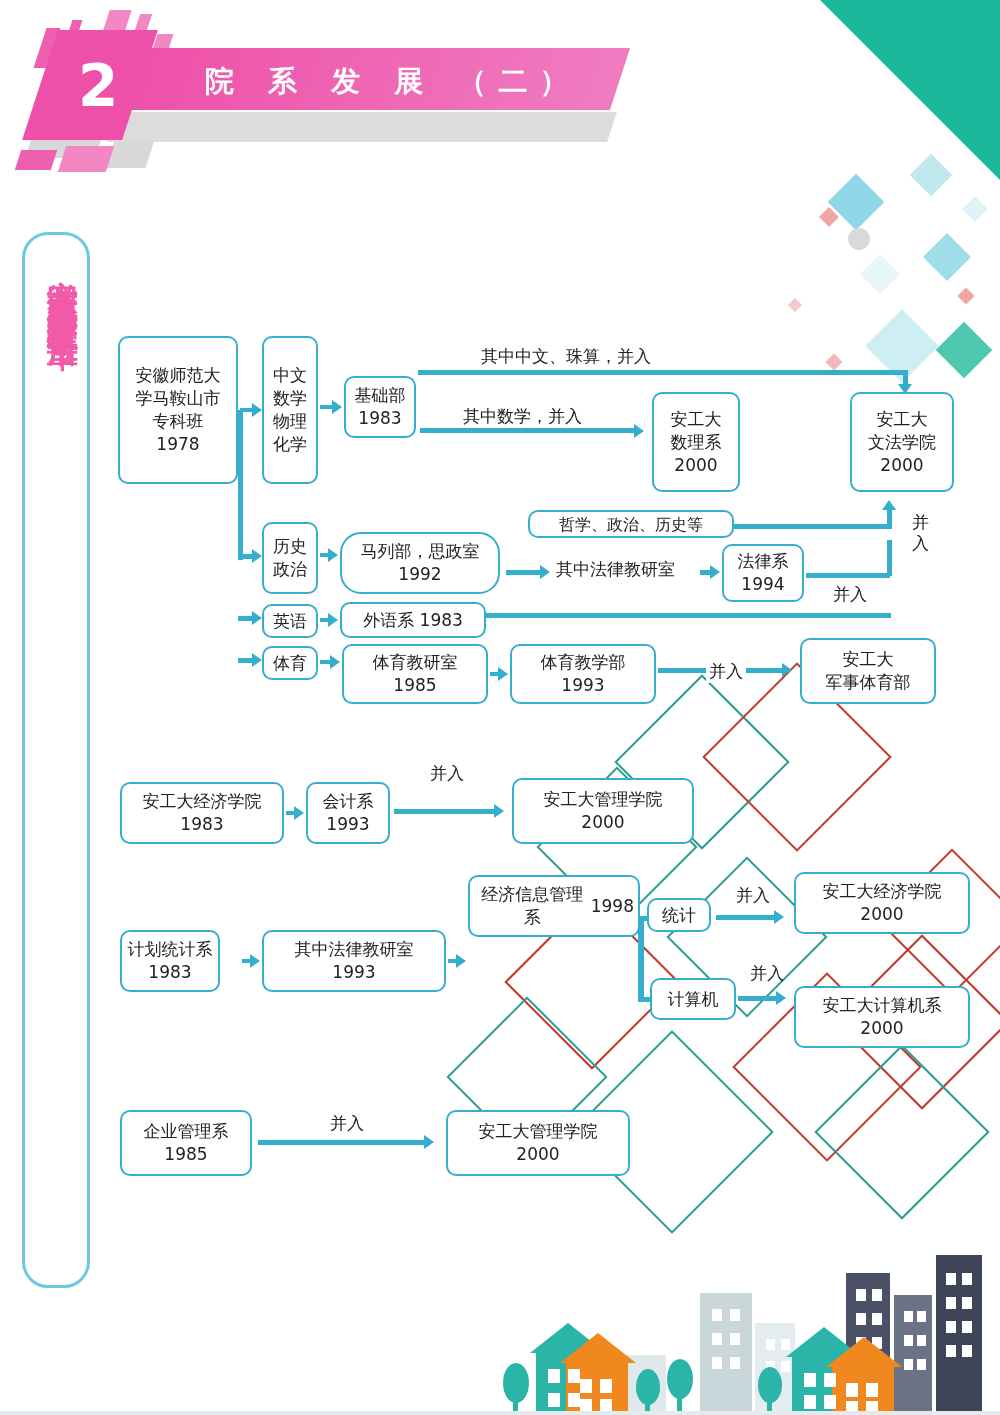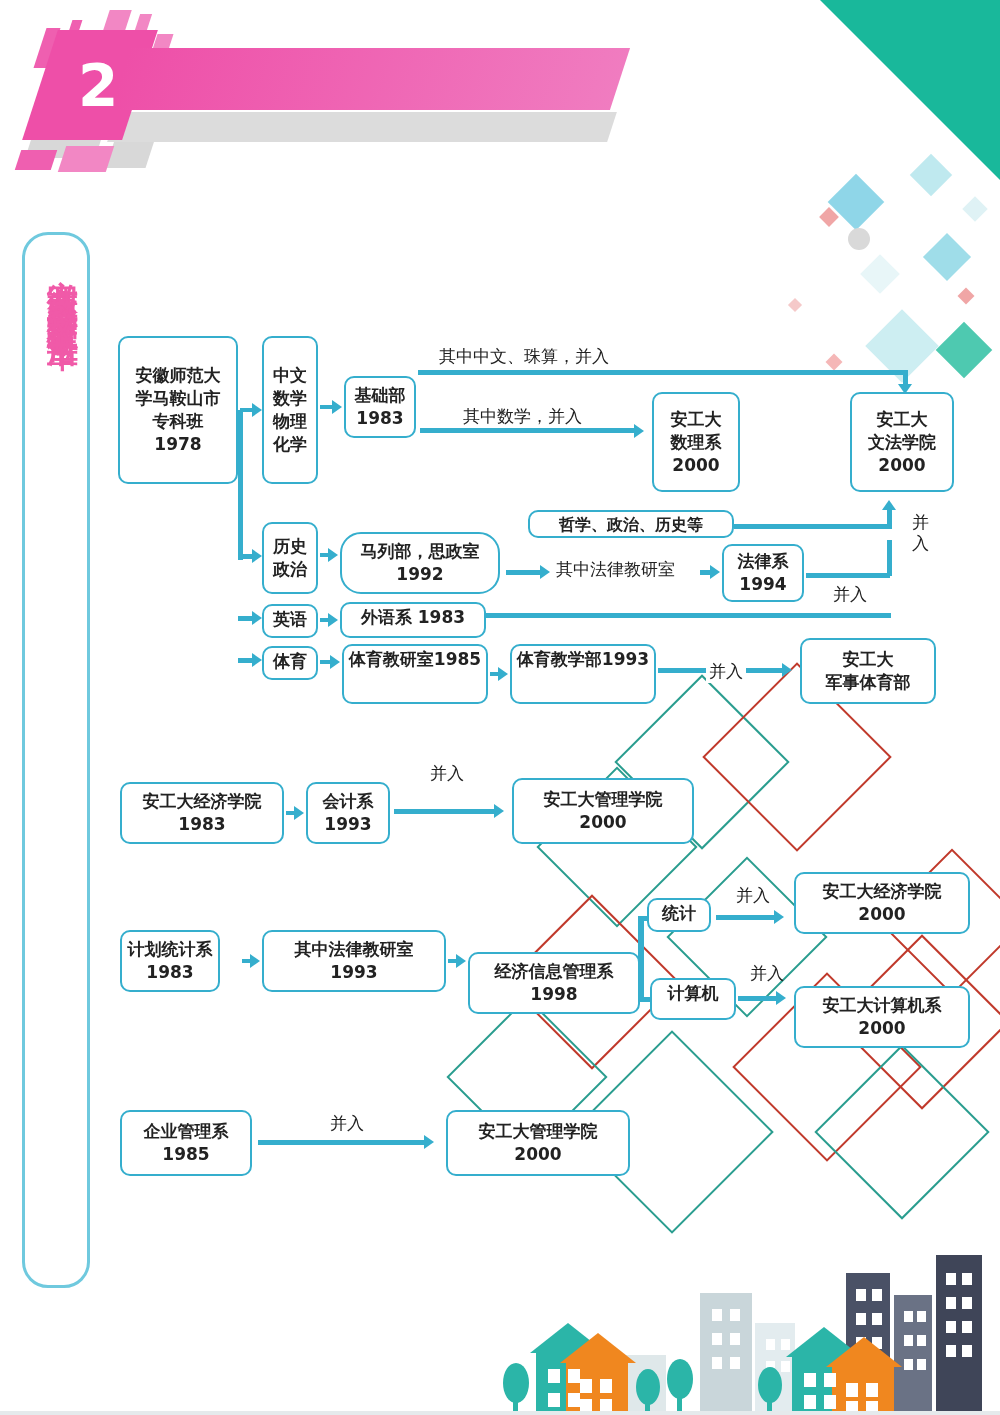--- a/index.html
+++ b/index.html
@@ -43,22 +43,22 @@
   }
   .side-title{
     position:absolute;left:26px;top:255px;width:54px;height:1000px;
     color:#f05aa8;font-size:31px;line-height:34px;font-weight:bold;
     writing-mode:vertical-rl;text-orientation:upright;letter-spacing:4px;
   }
   
   .bx{
     position:absolute;border:2px solid #35aecd;border-radius:10px;
     background:#ffffff;color:#222;font-size:17px;line-height:23px;
-    display:flex;justify-content:center;text-align:center;
-    box-sizing:border-box;padding:2px 4px;z-index:4;font-weight:bold;
+    display:flex;align-items:center;justify-content:center;text-align:center;
+    box-sizing:border-box;padding:2px 4px;z-index:4;
   }
   .bx.sm{font-size:16px;line-height:21px;}
   .lbl{
     position:absolute;font-size:17px;color:#222;z-index:5;white-space:nowrap;
   }
   .ar{position:absolute;background:#35aecd;z-index:3;}
   .ah{position:absolute;width:0;height:0;z-index:3;}
   .ah.r{border-left:10px solid #35aecd;border-top:7px solid transparent;border-bottom:7px solid transparent;}
   .ah.u{border-bottom:10px solid #35aecd;border-left:7px solid transparent;border-right:7px solid transparent;}
   .ah.d{border-top:10px solid #35aecd;border-left:7px solid transparent;border-right:7px solid transparent;}
@@ -79,20 +79,21 @@
   <div class="pk2" style="left:132px;top:14px;width:12px;height:50px;transform:skewX(-18deg);"></div>
   <div class="pk2" style="left:152px;top:34px;width:16px;height:34px;transform:skewX(-18deg);"></div>
   <div class="sh" style="left:30px;top:128px;width:70px;height:30px;transform:skewX(-18deg);"></div>
   <div class="sh" style="left:112px;top:128px;width:40px;height:40px;transform:skewX(-18deg);"></div>
   <div class="pk" style="left:18px;top:150px;width:36px;height:20px;transform:skewX(-18deg);"></div>
   <div class="pk2" style="left:62px;top:146px;width:48px;height:26px;transform:skewX(-18deg);"></div>
   <div class="banner-shadow"></div>
   <div class="num-block"></div>
   <div class="banner"></div>
   <div class="num">2</div>
+  <div class="banner-text">院 系 发 展 （二）</div>
   <div class="teal-corner"></div>
 </div>
 
 <div class="cf" style="left:836px;top:182px;width:40px;height:40px;background:#8fd6e8;"></div>
 <div class="cf" style="left:916px;top:160px;width:30px;height:30px;background:#bfe9ef;"></div>
 <div class="cf" style="left:866px;top:260px;width:28px;height:28px;background:#e8f6f8;"></div>
 <div class="cf" style="left:930px;top:240px;width:34px;height:34px;background:#9fdde9;"></div>
 <div class="cf" style="left:876px;top:320px;width:52px;height:52px;background:#cdeef2;"></div>
 <div class="cf" style="left:944px;top:330px;width:40px;height:40px;background:#4ec9b0;"></div>
 <div class="cf" style="left:822px;top:210px;width:14px;height:14px;background:#f0a6a6;"></div>
@@ -148,21 +149,21 @@
 
 <div class="bx" style="left:850px;top:392px;width:104px;height:100px;flex-direction:column;">
   <span>安工大</span>
   <span>文法学院</span>
   <span>2000</span>
 </div>
 
 <div class="ar" style="left:418px;top:370px;width:490px;height:5px;"></div>
 <div class="ar" style="left:903px;top:370px;width:5px;height:16px;"></div>
 <div class="ah d" style="left:898px;top:384px;"></div>
-<div class="lbl" style="left:439px;top:345px;">其中中文、珠算，并入</div>
+<div class="lbl" style="left:481px;top:345px;">其中中文、珠算，并入</div>
 
 <div class="ar" style="left:420px;top:428px;width:216px;height:5px;"></div>
 <div class="ah r" style="left:634px;top:424px;"></div>
 <div class="lbl" style="left:463px;top:405px;">其中数学，并入</div>
 
 <div class="bx" style="left:262px;top:522px;width:56px;height:72px;flex-direction:column;">
   <span>历史</span>
   <span>政治</span>
 </div>
 <div class="bx" style="left:340px;top:532px;width:160px;height:62px;flex-direction:column;border-radius:21px;">
@@ -206,28 +207,28 @@
   <span>外语系 1983</span>
 </div>
 <div class="ar" style="left:320px;top:618px;width:10px;height:4px;"></div>
 <div class="ah r" style="left:328px;top:613px;"></div>
 
 <div class="ar" style="left:486px;top:613px;width:405px;height:5px;"></div>
 
 <div class="bx" style="left:262px;top:646px;width:56px;height:34px;">
   <span>体育</span>
 </div>
-<div class="bx" style="left:342px;top:644px;width:146px;height:60px;flex-direction:row;">
+<div class="bx" style="left:342px;top:644px;width:146px;height:60px;flex-direction:column;">
   <span>体育教研室</span>
   <span>1985</span>
 </div>
 <div class="ar" style="left:320px;top:660px;width:12px;height:4px;"></div>
 <div class="ah r" style="left:330px;top:655px;"></div>
 
-<div class="bx" style="left:510px;top:644px;width:146px;height:60px;">
+<div class="bx" style="left:510px;top:644px;width:146px;height:60px;flex-direction:column;">
   <span>体育教学部</span>
   <span>1993</span>
 </div>
 <div class="ar" style="left:490px;top:672px;width:12px;height:4px;"></div>
 <div class="ah r" style="left:498px;top:667px;"></div>
 
 <div class="bx" style="left:800px;top:638px;width:136px;height:66px;flex-direction:column;">
   <span>安工大</span>
   <span>军事体育部</span>
 </div>
@@ -266,21 +267,21 @@
   <span>计划统计系</span>
   <span>1983</span>
 </div>
 <div class="bx" style="left:262px;top:930px;width:184px;height:62px;flex-direction:column;">
   <span>其中法律教研室</span>
   <span>1993</span>
 </div>
 <div class="ar" style="left:242px;top:959px;width:10px;height:4px;"></div>
 <div class="ah r" style="left:250px;top:954px;"></div>
 
-<div class="bx" style="left:468px;top:952px;width:172px;height:62px;flex-direction:column;">
+<div class="bx" style="left:468px;top:875px;width:172px;height:62px;flex-direction:row;">
   <span>经济信息管理系</span>
   <span>1998</span>
 </div>
 <div class="ar" style="left:448px;top:959px;width:10px;height:4px;"></div>
 <div class="ah r" style="left:456px;top:954px;"></div>
 
 <div class="bx" style="left:647px;top:898px;width:64px;height:34px;">
   <span>统计</span>
 </div>
 <div class="bx" style="left:650px;top:978px;width:86px;height:42px;">

